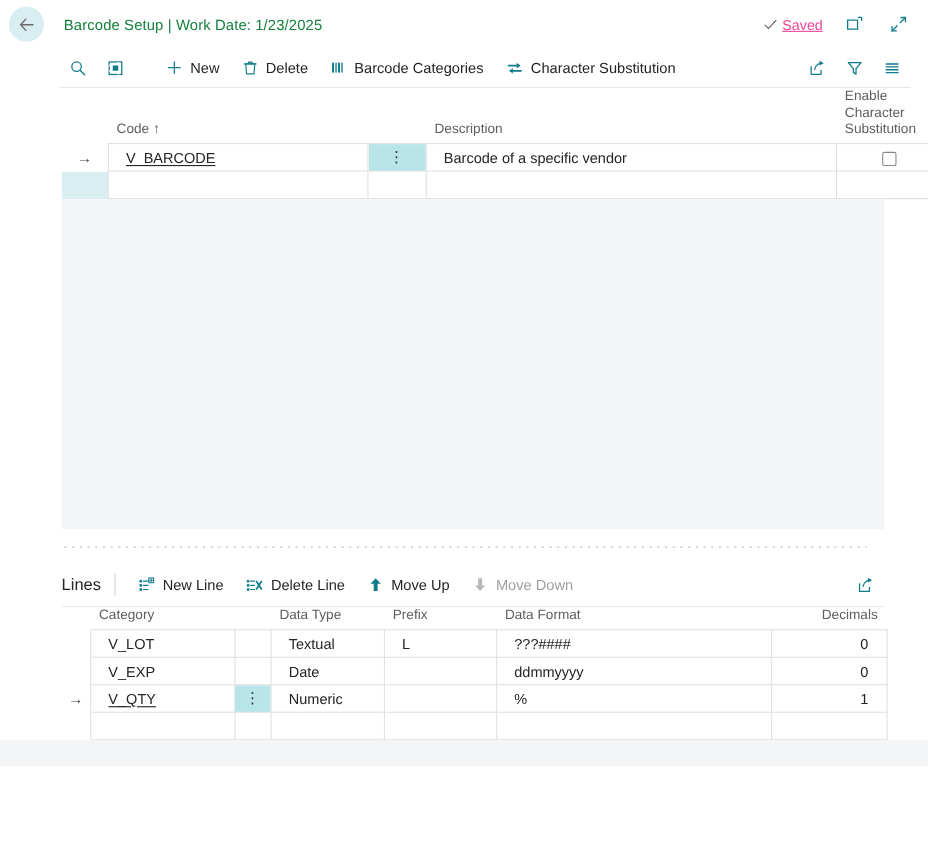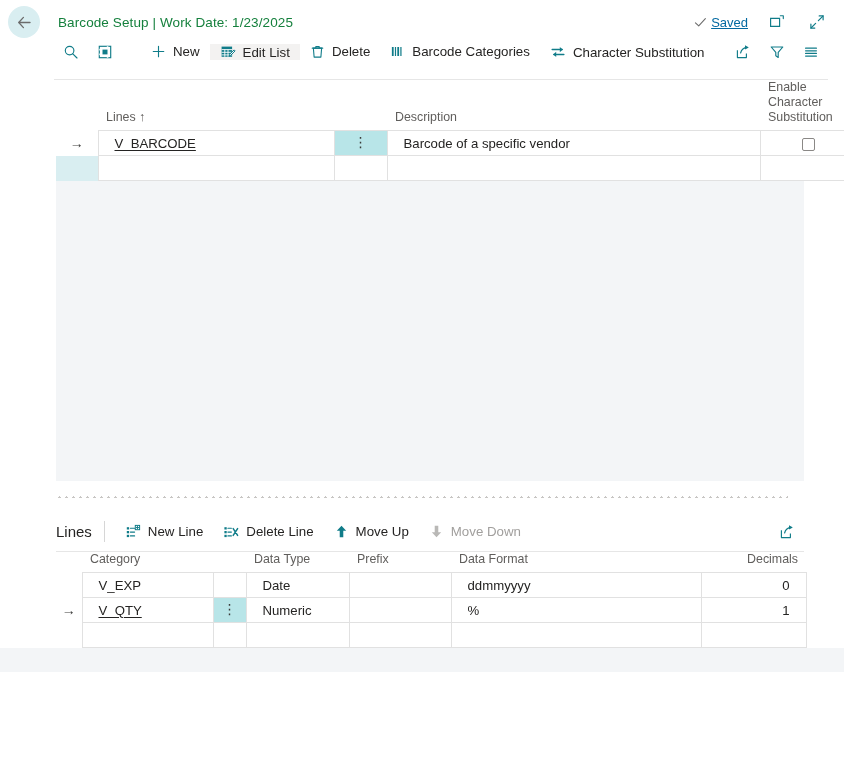--- a/index.html
+++ b/index.html
@@ -37,39 +37,39 @@
     white-space: nowrap;
   }
   .topbar-right {
     margin-left: auto;
     display: flex;
     align-items: center;
     gap: 18px;
   }
   .saved {
     display: flex; align-items: center; gap: 3px;
-    font-size: 13px; color: #0369a1; text-decoration: underline;
+    font-size: 13px; color: #ec4899; text-decoration: underline;
   }
   .saved svg { display:block; }
   .icon-btn {
     width: 22px; height: 22px;
     display: flex; align-items: center; justify-content: center;
     cursor: pointer;
   }
   .icon-btn svg { display:block; }
 
   
   .cmdbar-wrap {
     padding: 0 16px 0 54px;
     background: #ffffff;
   }
   .cmdbar {
     height: 36px;
     display: flex;
-    align-items: flex-start;
+    align-items: center;
     border-bottom: 1px solid #e6e6e6;
   }
   .cmd {
     display: flex; align-items: center; gap: 7px;
     padding: 0 10px;
     font-size: 13.3px;
     color: #252423;
     cursor: pointer;
     white-space: nowrap;
     background: transparent;
@@ -262,29 +262,20 @@
 
     <div class="cmd-sep"></div>
 
     <button class="cmd">
       <svg width="15" height="15" viewBox="0 0 16 16" aria-hidden="true">
         <path d="M8 2.4 V13.6 M2.4 8 H13.6" stroke="#107c89" stroke-width="1.2" stroke-linecap="round"></path>
       </svg>
       <span>New</span>
     </button>
 
-    <button class="cmd active">
-      <svg width="16" height="16" viewBox="0 0 16 16" aria-hidden="true">
-        <rect x="1.6" y="2.6" width="10.5" height="10.2" fill="#107c89"></rect>
-        <path d="M1.6 5.6 H12.1 M1.6 8.3 H12.1 M1.6 10.9 H12.1" stroke="#ffffff" stroke-width="0.9"></path>
-        <path d="M4.8 5.6 V12.8 M8 5.6 V12.8" stroke="#ffffff" stroke-width="0.9"></path>
-        <path d="M9.2 12.4 L9.7 10.3 L14.1 5.9 L15.1 6.9 L10.7 11.3 Z" fill="#ffffff" stroke="#107c89" stroke-width="1"></path>
-      </svg>
-      <span>Edit List</span>
-    </button>
 
     <button class="cmd">
       <svg width="15" height="15" viewBox="0 0 16 16" aria-hidden="true">
         <path d="M3.6 4.4 H12.4 L11.6 14 H4.4 Z" fill="none" stroke="#107c89" stroke-width="1.15" stroke-linejoin="round"></path>
         <path d="M2.4 4.4 H13.6" stroke="#107c89" stroke-width="1.15" stroke-linecap="round"></path>
         <path d="M6.2 4.4 V2.6 H9.8 V4.4" fill="none" stroke="#107c89" stroke-width="1.15" stroke-linejoin="round"></path>
       </svg>
       <span>Delete</span>
     </button>
 
@@ -340,21 +331,21 @@
         <col style="width:42px">
         <col style="width:236px">
         <col style="width:53px">
         <col style="width:373px">
         <col style="width:96px">
       </colgroup>
       <thead>
         <tr>
           <th></th>
           <th>
-              <div class="hcell">Lines ↑</div>
+              <div class="hcell">Code ↑</div>
             </th>
           <th></th>
           <th>
               <div class="hcell">Description</div>
             </th>
           <th>
               <div class="hcell" style="white-space:pre-line">Enable
 Character
 Substitution</div>
             </th>
@@ -464,20 +455,29 @@
               <div class="hcell">Data Format</div>
             </th>
           <th class="num">
               <div class="hcell">Decimals</div>
             </th>
         </tr>
       </thead>
       <tbody>
         <tr>
           <td class="indicator"></td>
+          <td>V_LOT</td>
+          <td class="menucell"></td>
+          <td>Textual</td>
+          <td>L</td>
+          <td>???####</td>
+          <td class="num">0</td>
+        </tr>
+        <tr>
+          <td class="indicator"></td>
           <td>V_EXP</td>
           <td class="menucell"></td>
           <td>Date</td>
           <td></td>
           <td>ddmmyyyy</td>
           <td class="num">0</td>
         </tr>
         <tr>
           <td class="indicator"><span class="arrow-ind">→</span></td>
           <td><span class="link-cell">V_QTY</span></td>

